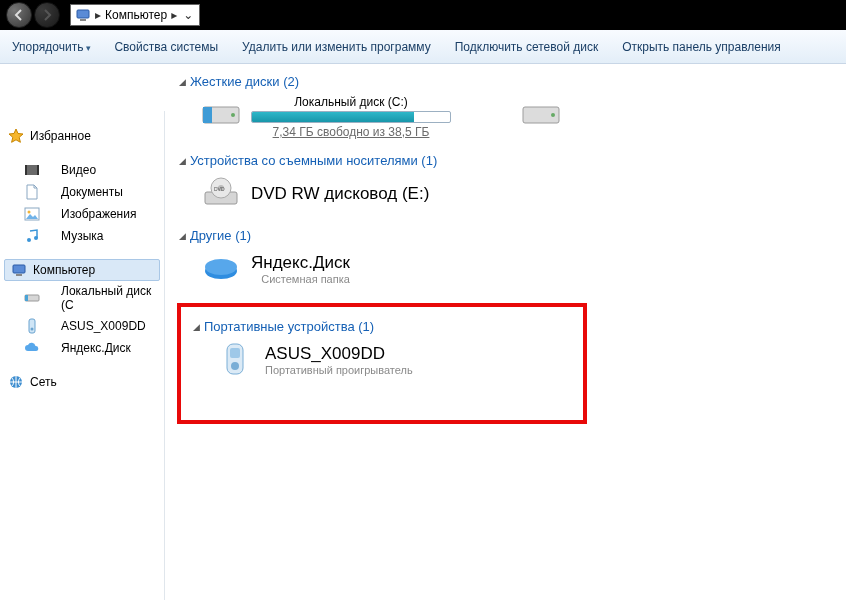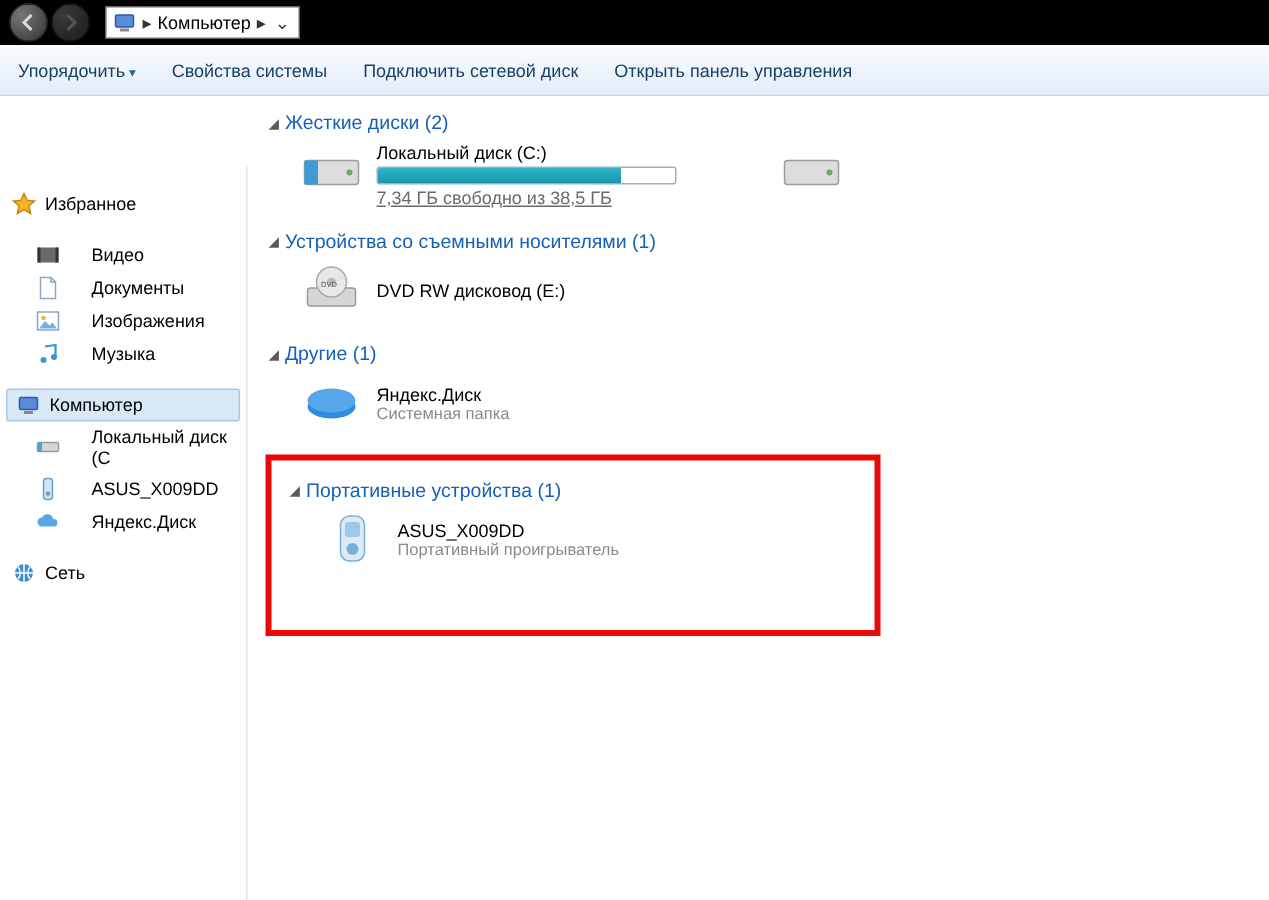--- a/index.html
+++ b/index.html
@@ -29,29 +29,29 @@
 .icon { width:16px; height:16px; display:inline-flex; align-items:center; justify-content:center; }
 
 
 .content { flex:1; padding: 10px 14px; overflow:auto; }
 .section { margin-bottom: 14px; }
 .section-title { color:#1560b5; font-size:13px; display:flex; align-items:center; gap:4px; margin-bottom:6px; }
 .section-title .disclosure { font-size:9px; color:#5a5a5a; }
 .items-row { display:flex; flex-wrap:wrap; gap:20px; padding-left: 22px; }
 .drive { display:flex; gap:10px; align-items:flex-start; width: 300px; }
 .drive-icon { width:40px; height:40px; }
-.drive-info { display:flex; flex-direction:column; gap:2px; }
+.drive-info { display:flex; flex-direction:column; gap:2px;text-align:center; }
 .drive-label { font-size:12px; color:#000; }
 .bar { width: 200px; height: 12px; border:1px solid #9cb0c2; background:#fff; position:relative; border-radius:2px; overflow:hidden; }
 .bar-fill { height:100%; background: linear-gradient(#2db7c9,#1896aa); }
 .drive-sub { font-size:12px; color:#6b6b6b;text-decoration:underline; }
 .generic-item { display:flex; gap:10px; align-items:center; }
 .gen-icon { width:40px; height:40px; }
-.gen-text .t1 { font-size:12px; color:#000; }
-.gen-text .t2 { font-size:11px; color:#8a8a8a; }
+.gen-text .t1 { font-size:17px; color:#000; }
+.gen-text .t2 { font-size:11px; color:#8a8a8a;text-align:right; }
 
 .highlight-box { border: 4px solid #e80909; padding: 12px 12px 40px 12px; width: 410px; margin-left:-2px; }
 .highlight-box .section-title { margin-top:0; }
 
 
 svg { display:block; }
 </style>
 </head>
 <body>
 
@@ -78,20 +78,21 @@
     <span class="addr-arrow">▸</span>
     <span>Компьютер</span>
     <span class="addr-arrow">▸</span>
     <span class="addr-dd">⌄</span>
   </div>
 </div>
 
 <div class="toolbar">
   <span class="tool-item dd">Упорядочить</span>
   <span class="tool-item">Свойства системы</span>
+  <span class="tool-item">Удалить или изменить программу</span>
   <span class="tool-item">Подключить сетевой диск</span>
   <span class="tool-item">Открыть панель управления</span>
 </div>
 
 <div class="main">
 
   <div class="sidebar">
     <div class="sb-group">
       <div class="sb-head">
         <span class="icon">

